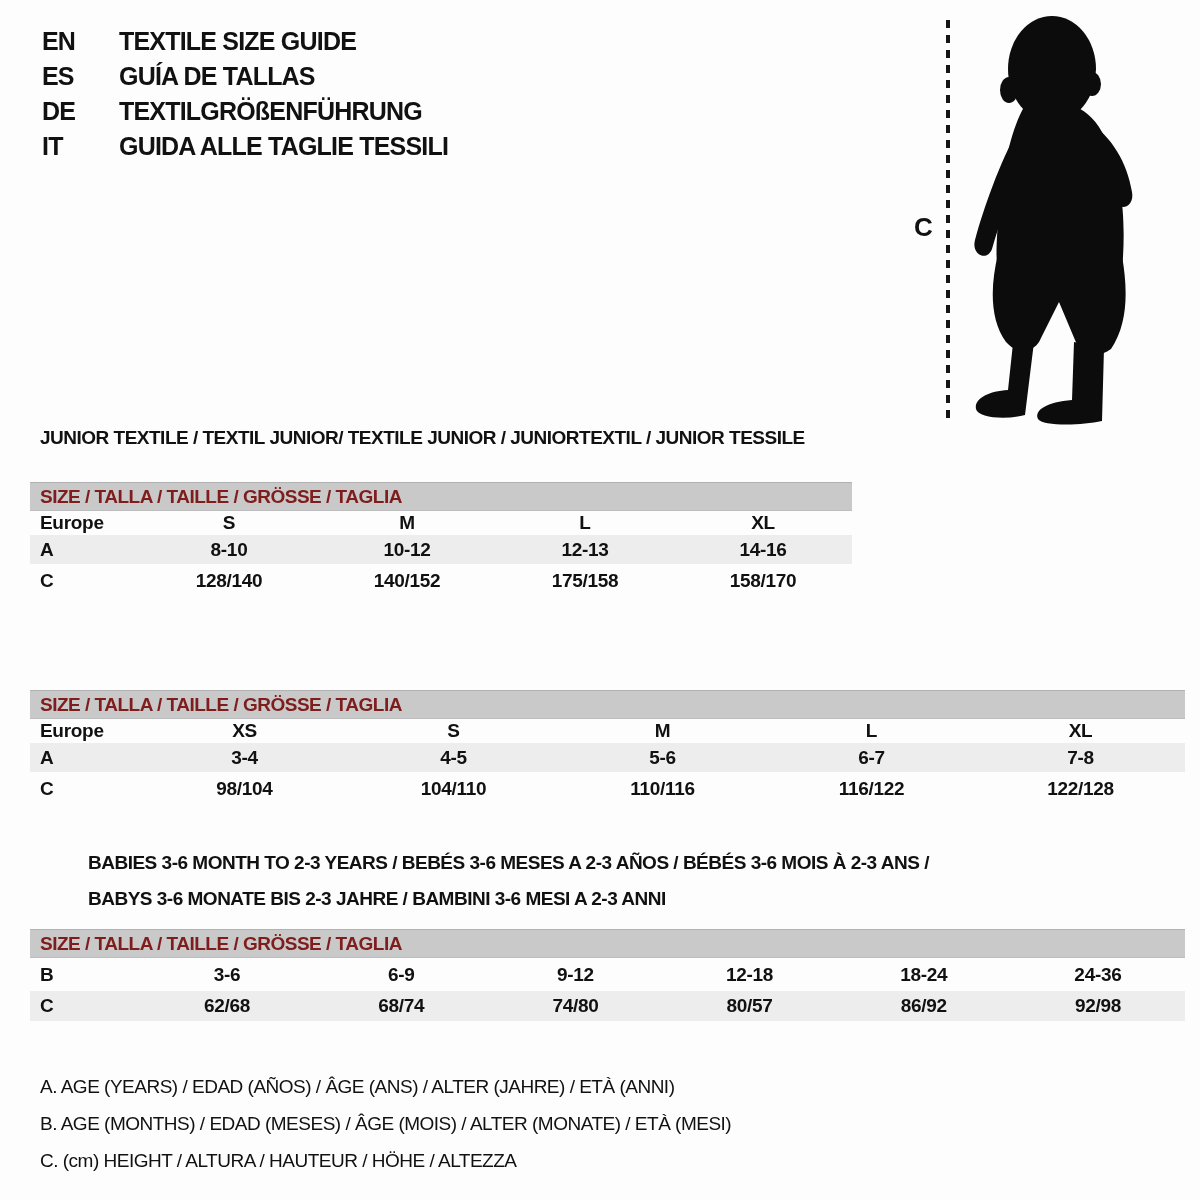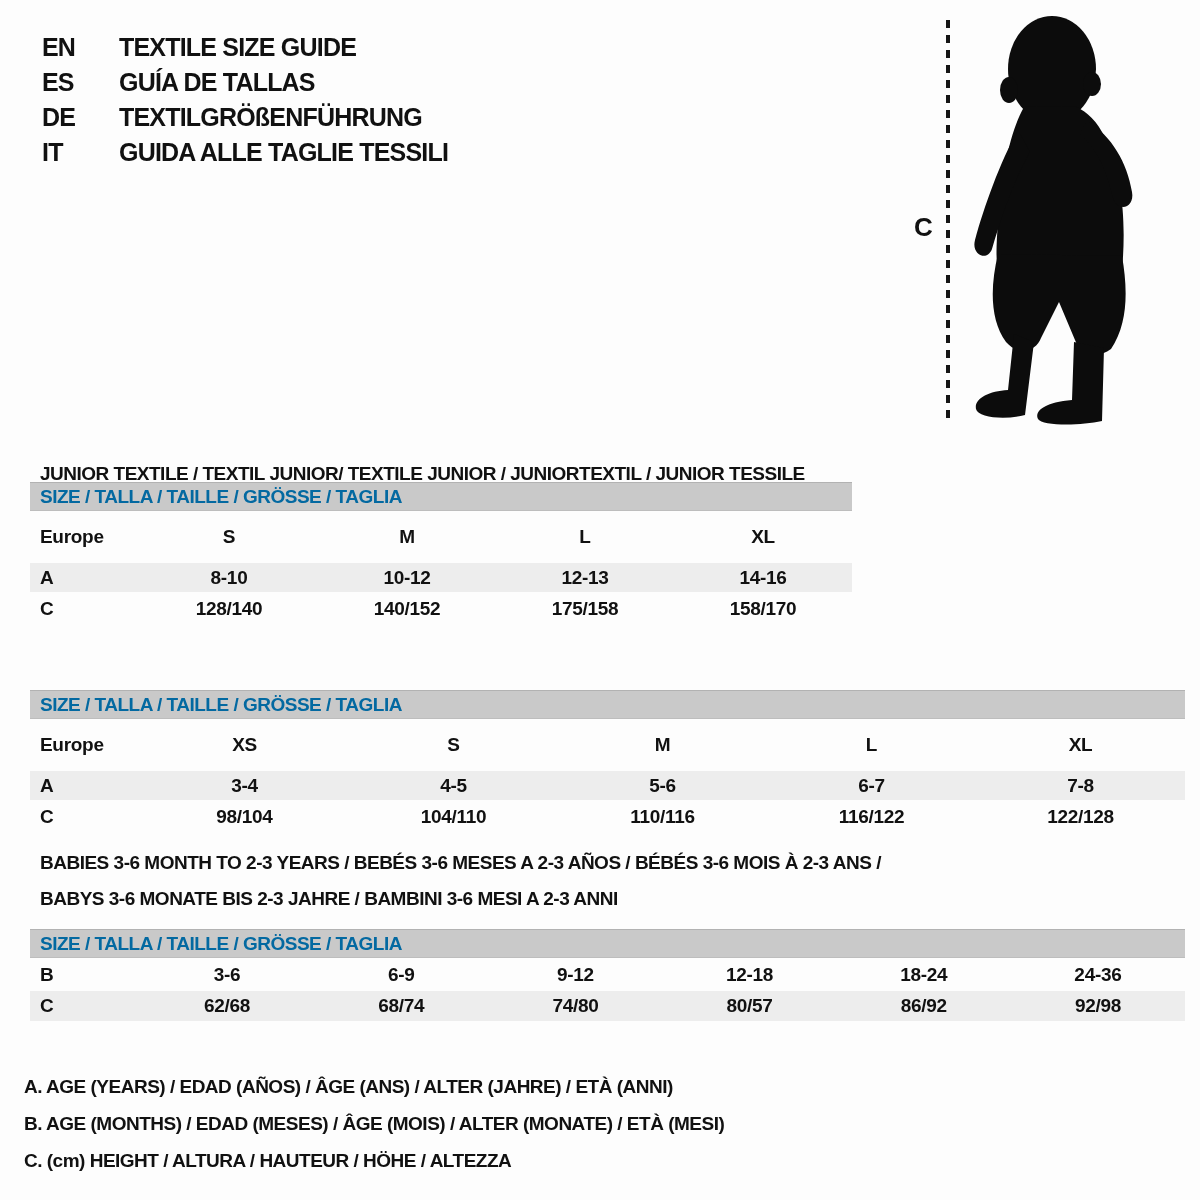--- a/index.html
+++ b/index.html
@@ -2,51 +2,51 @@
 <html><head>
 <meta charset="utf-8">
 <style>
   html,body{margin:0;padding:0;background:#ffffff;}
   #page{
     position:relative;width:1200px;height:1200px;background:#fdfdfd;
     font-family:"Liberation Sans",sans-serif;color:#111;overflow:hidden;
   }
   
   .langs{position:absolute;left:42px;top:27px;}
-  .lang-line{display:flex;align-items:flex-end;height:35px;font-size:25px;font-weight:700;letter-spacing:-0.8px;white-space:nowrap;}
+  .lang-line{display:flex;align-items:flex-start;height:35px;font-size:25px;font-weight:700;letter-spacing:-0.8px;white-space:nowrap;}
   .lang-line .code{width:77px;}
   
   .dash-line{position:absolute;left:946px;top:20px;width:4px;height:398px;
     background:repeating-linear-gradient(180deg,#151515 0 8px,transparent 8px 15px);}
   .c-label{position:absolute;left:914px;top:212px;font-size:26px;font-weight:700;}
   .silhouette{position:absolute;left:962px;top:12px;}
   
   .section-title{position:absolute;left:40px;font-size:19px;font-weight:700;letter-spacing:-0.5px;white-space:nowrap;}
-  #junior-title{top:427px;margin-top:36px;}
+  #junior-title{top:427px;}
   #children-title{top:641px;}
-  #babies-title{top:845px;line-height:36px;}
+  #babies-title{top:845px;line-height:36px;margin-left:48px;}
   .title-sub{font-size:13px;vertical-align:-3px;}
   
   .size-table{position:absolute;left:30px;}
   #junior-table{top:482px;width:822px;}
   #children-table{top:690px;width:1155px;}
   #babies-table{top:929px;width:1155px;}
   .size-bar{height:29px;background:#c9c9c9;border-top:1px solid #b2b2b2;border-bottom:1px solid #bdbdbd;
     display:flex;align-items:center;padding-left:10px;box-sizing:border-box;
-    font-size:19px;font-weight:700;color:#0369a1;letter-spacing:-0.5px;}
+    font-size:19px;font-weight:700;color:#7f1d1d;letter-spacing:-0.5px;}
   .t-row{display:grid;align-items:center;font-size:19px;font-weight:700;letter-spacing:-0.3px;}
   .cols-4{grid-template-columns:110px repeat(4,1fr);}
   .cols-5{grid-template-columns:110px repeat(5,1fr);}
   .cols-6{grid-template-columns:110px repeat(6,1fr);}
   .t-row .lbl{padding-left:10px;}
   .t-row .val{text-align:center;}
-  .h35{height:52px;}.h29{height:29px;}.h32{height:33px;}.h31{height:30px;}
+  .h35{height:24px;}.h29{height:29px;}.h32{height:33px;}.h31{height:30px;}
   .shaded{background:#ededed;}
   
-  .legend{position:absolute;left:24px;top:1068px;font-size:19px;font-weight:700;letter-spacing:-0.5px;line-height:37px;white-space:nowrap;}
+  .legend{position:absolute;left:40px;top:1068px;font-size:19px;font-weight:400;letter-spacing:-0.5px;line-height:37px;white-space:nowrap;}
 </style>
 </head>
 <body>
 
 <div id="page">
 
   <div class="langs">
     <div class="lang-line">
       <span class="code">EN</span>
       <span class="ttl">TEXTILE SIZE GUIDE</span>

